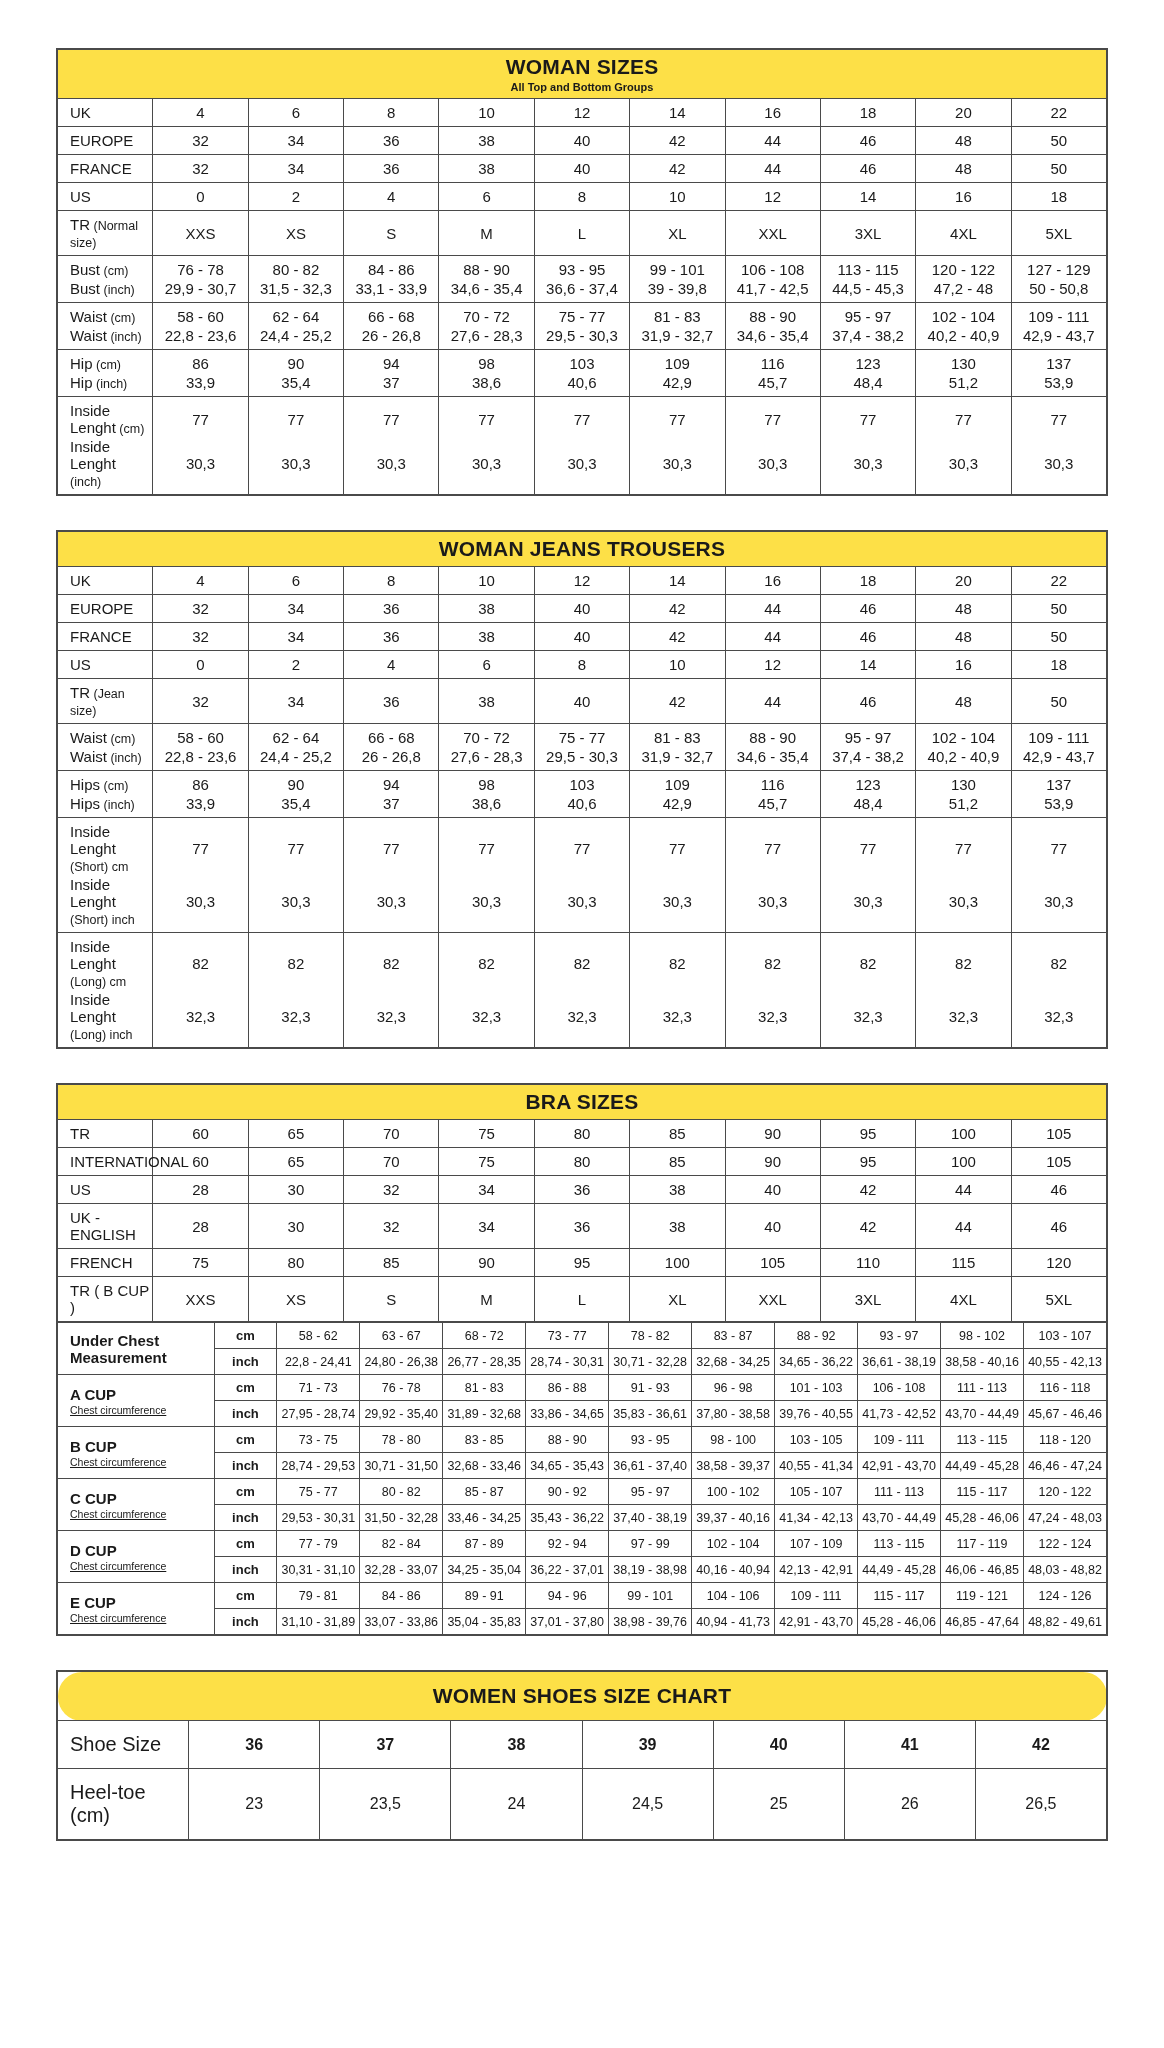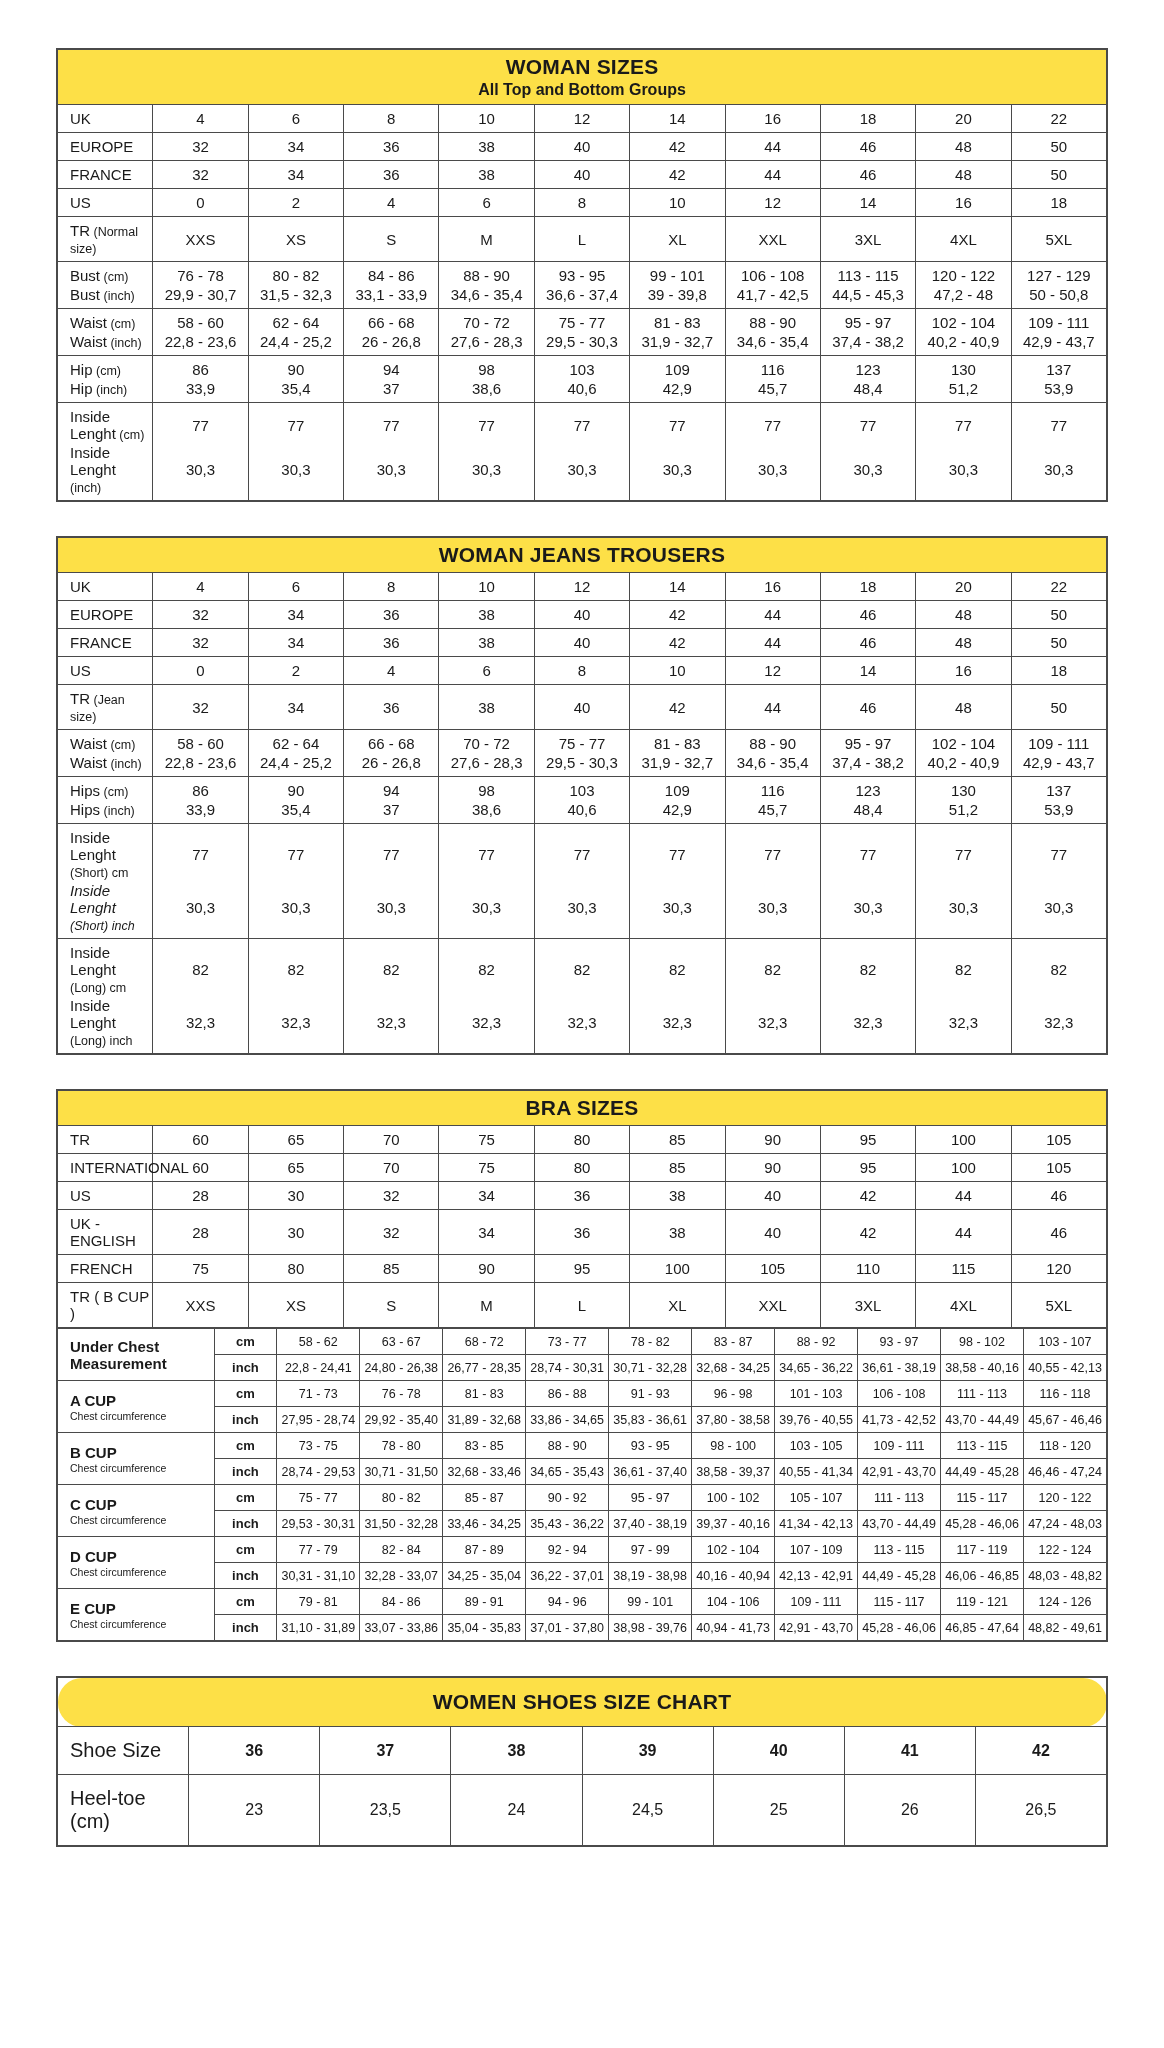--- a/index.html
+++ b/index.html
@@ -42,21 +42,21 @@
     padding: 10px 4px 9px 4px;
     border: 1px solid #4a4a4a;
   }
   .title-main {
     font-size: 21px;
     font-weight: bold;
     letter-spacing: 0.2px;
     display: block;
   }
   .title-sub {
-    font-size: 16px;
+    font-size: 11px;
     font-weight: bold;
     display: block;
     margin-top: 2px;
   }
   .rowlabel {
     text-align: left !important;
     padding-left: 12px !important;
     font-size: 15px;
     font-weight: bold;
   }
@@ -93,20 +93,21 @@
     text-align: left;
     padding-left: 12px;
     font-size: 15px;
     font-weight: bold;
   }
   table.bra-detail td.cuplabel .sub {
     display: block;
     font-size: 10.5px;
     font-weight: normal;
     margin-top: 1px;
+    text-decoration: underline;
   }
   table.bra-detail td.unit {
     font-size: 13px;
     font-weight: bold;
   }
   
   table.shoe-table td {
     font-size: 16px;
     padding: 12px 2px;
     border-radius: 24px;
@@ -437,21 +438,21 @@
             <td>77</td>
             <td>77</td>
             <td>77</td>
             <td>77</td>
             <td>77</td>
             <td>77</td>
             <td>77</td>
             <td>77</td>
           </tr>
           <tr class="grp-bot">
-            <td class="rowlabel" style="width: 19%; font-style: italic;">Inside Lenght<span class="sub"> (Short) inch</span></td>
+            <td class="rowlabel" style="width: 19%;">Inside Lenght<span class="sub"> (Short) inch</span></td>
             <td>30,3</td>
             <td>30,3</td>
             <td>30,3</td>
             <td>30,3</td>
             <td>30,3</td>
             <td>30,3</td>
             <td>30,3</td>
             <td>30,3</td>
             <td>30,3</td>
             <td>30,3</td>

